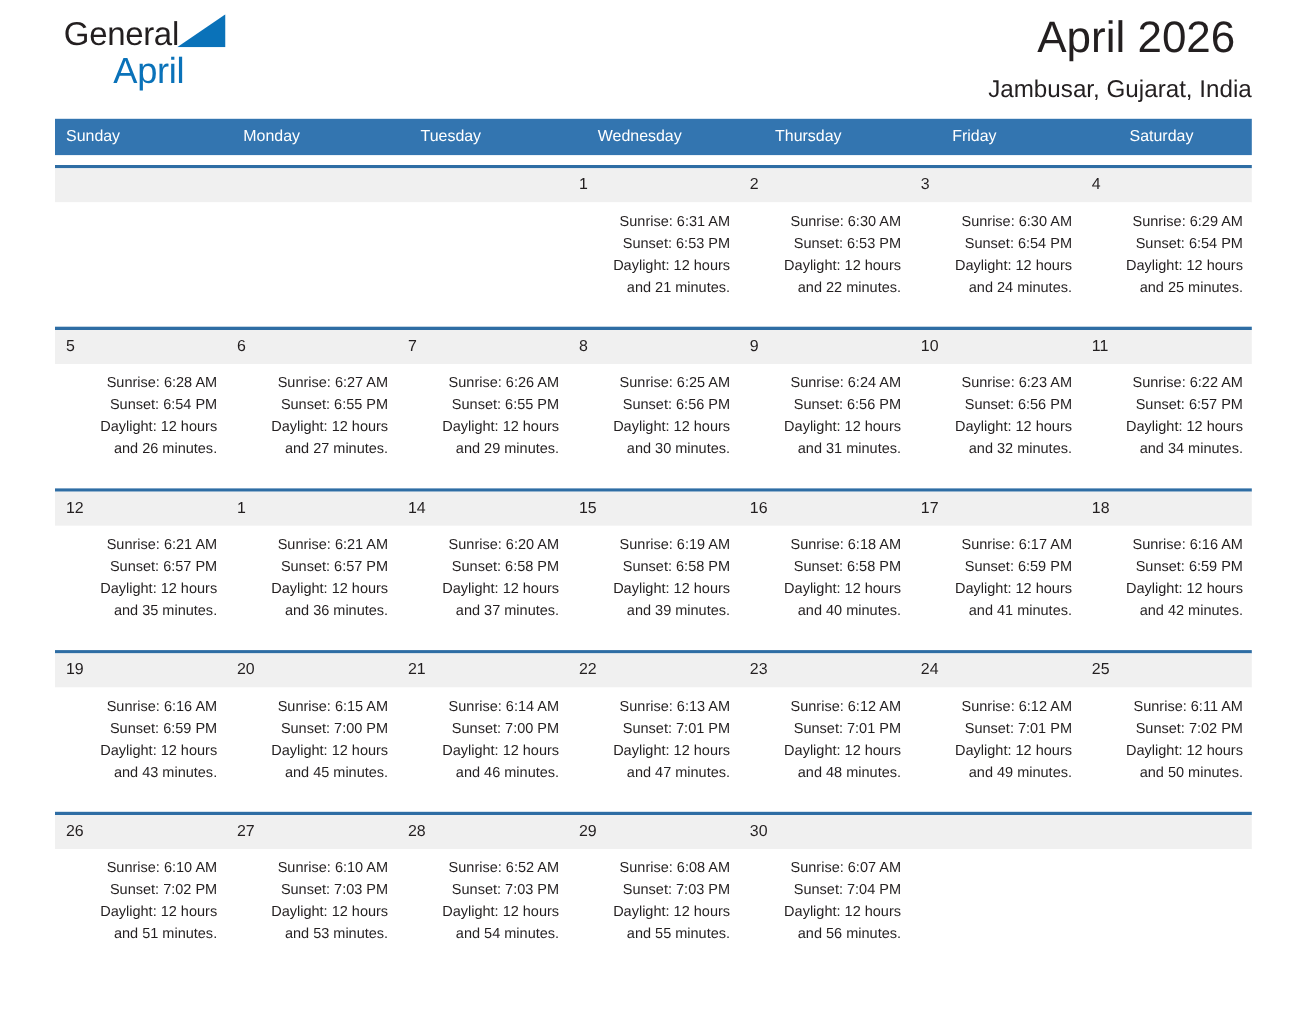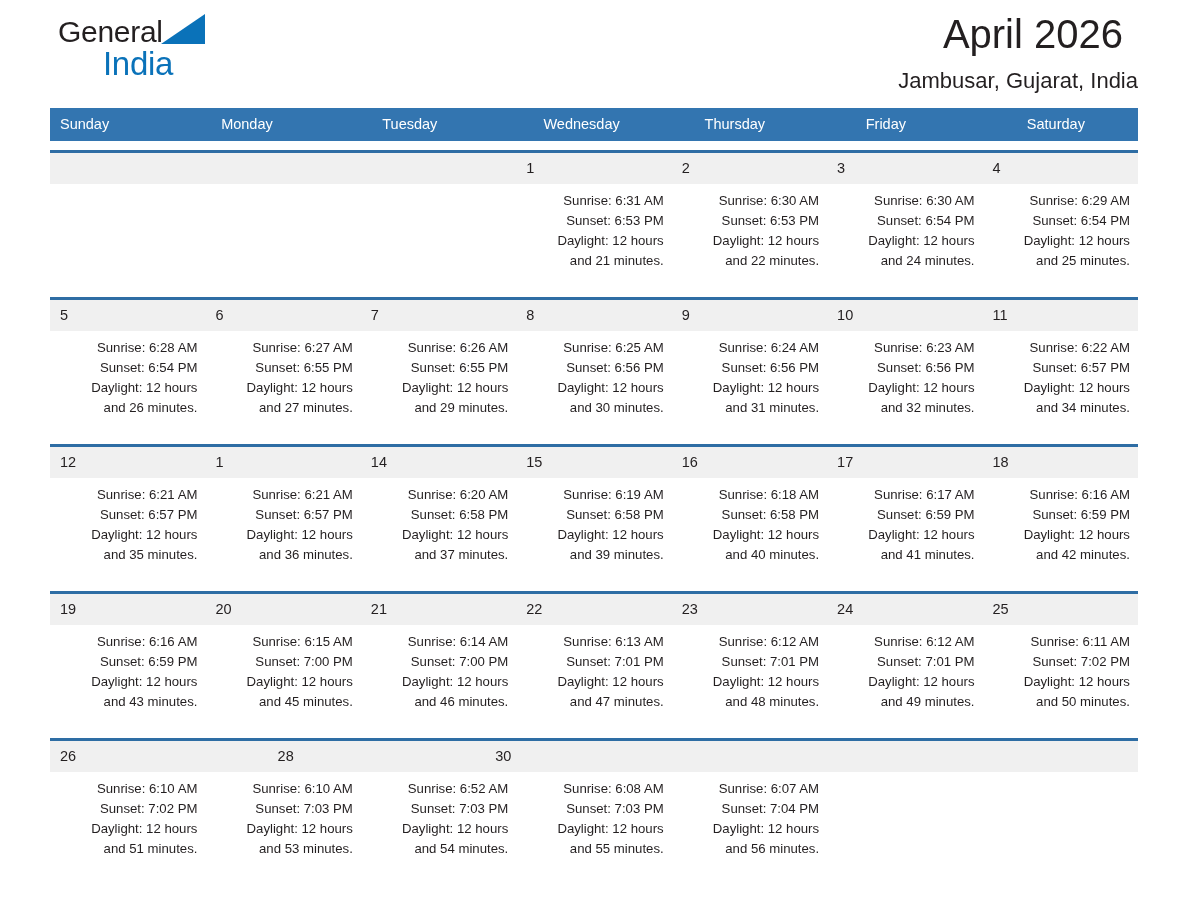--- a/index.html
+++ b/index.html
@@ -151,21 +151,21 @@
 
   <div class="header">
 
     <div class="logo">
       <div class="logo-row1">
         <span class="logo-general">General</span><span class="logo-tri"><svg width="44" height="30" viewBox="0 0 44 30">
               <polygon points="0,30 44,30 44,0" fill="#0a72b9"></polygon>
             </svg></span>
       </div>
       <div class="logo-row2">
-        <span class="logo-blue">India</span>
+        <span class="logo-blue">April</span>
       </div>
     </div>
 
     <div class="title-block">
       <div class="cal-title">April 2026</div>
       <div class="cal-subtitle">Jambusar, Gujarat, India</div>
     </div>
 
   </div>
 
@@ -401,21 +401,23 @@
           <div class="info-line">Sunset: 7:02 PM</div>
           <div class="info-line">Daylight: 12 hours</div>
           <div class="info-line">and 50 minutes.</div>
         </div>
       </div>
     </div>
 
     <div class="week short">
       <div class="week-numbers">
         <div class="num-cell">26</div>
+        <div class="num-cell">27</div>
         <div class="num-cell">28</div>
+        <div class="num-cell">29</div>
         <div class="num-cell">30</div>
         <div class="num-cell"></div>
         <div class="num-cell"></div>
       </div>
       <div class="week-body">
         <div class="info-cell">
           <div class="info-line">Sunrise: 6:10 AM</div>
           <div class="info-line">Sunset: 7:02 PM</div>
           <div class="info-line">Daylight: 12 hours</div>
           <div class="info-line">and 51 minutes.</div>

